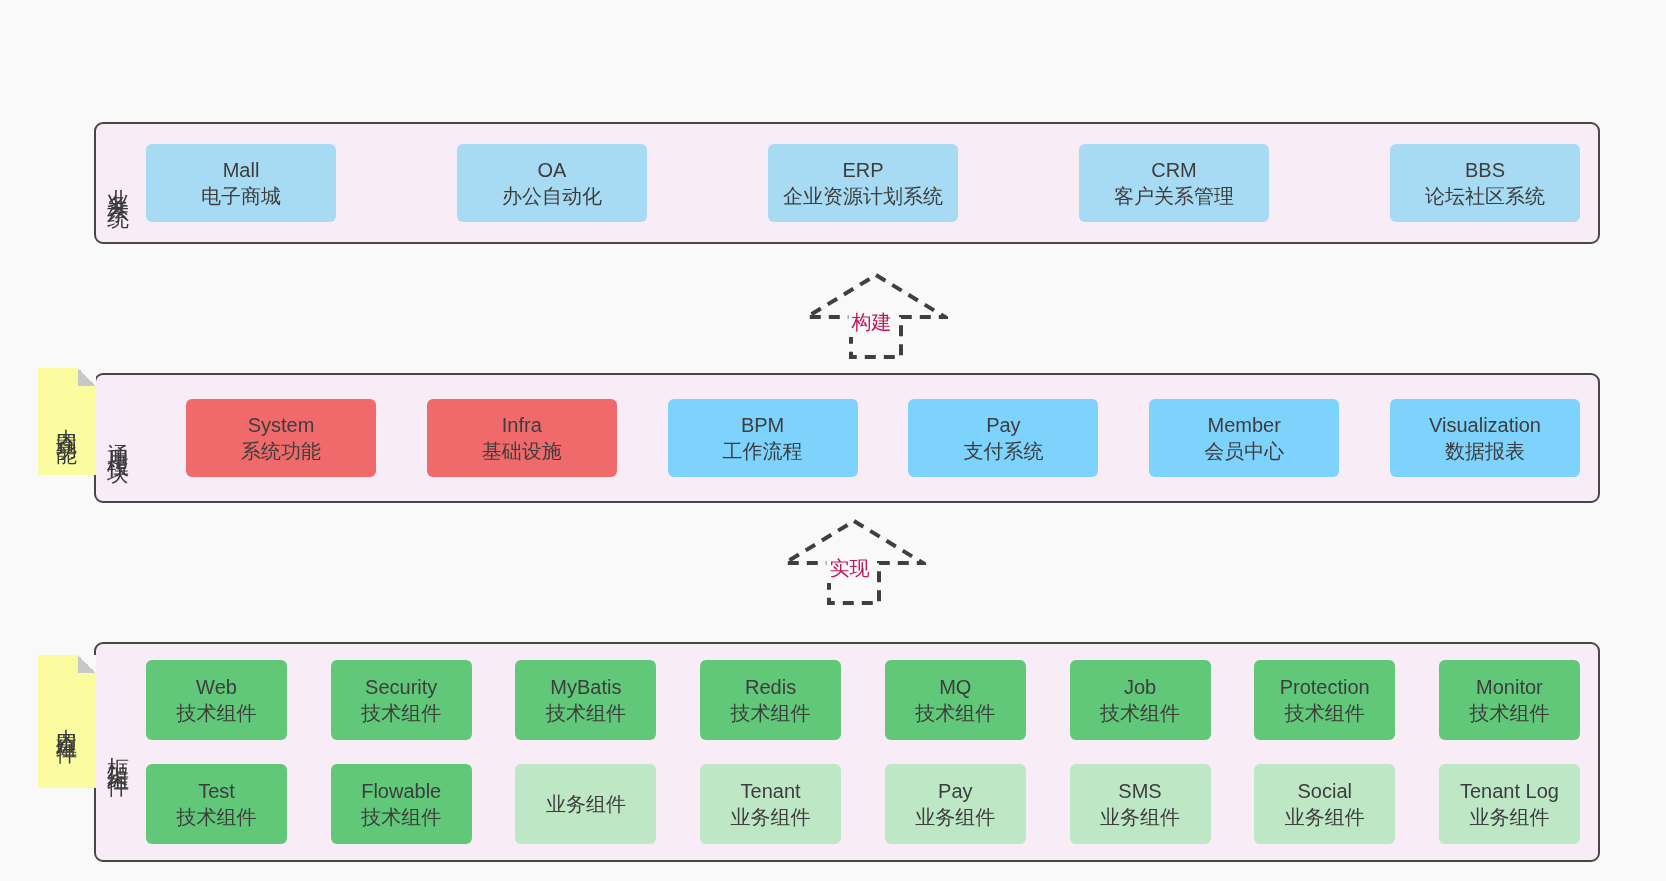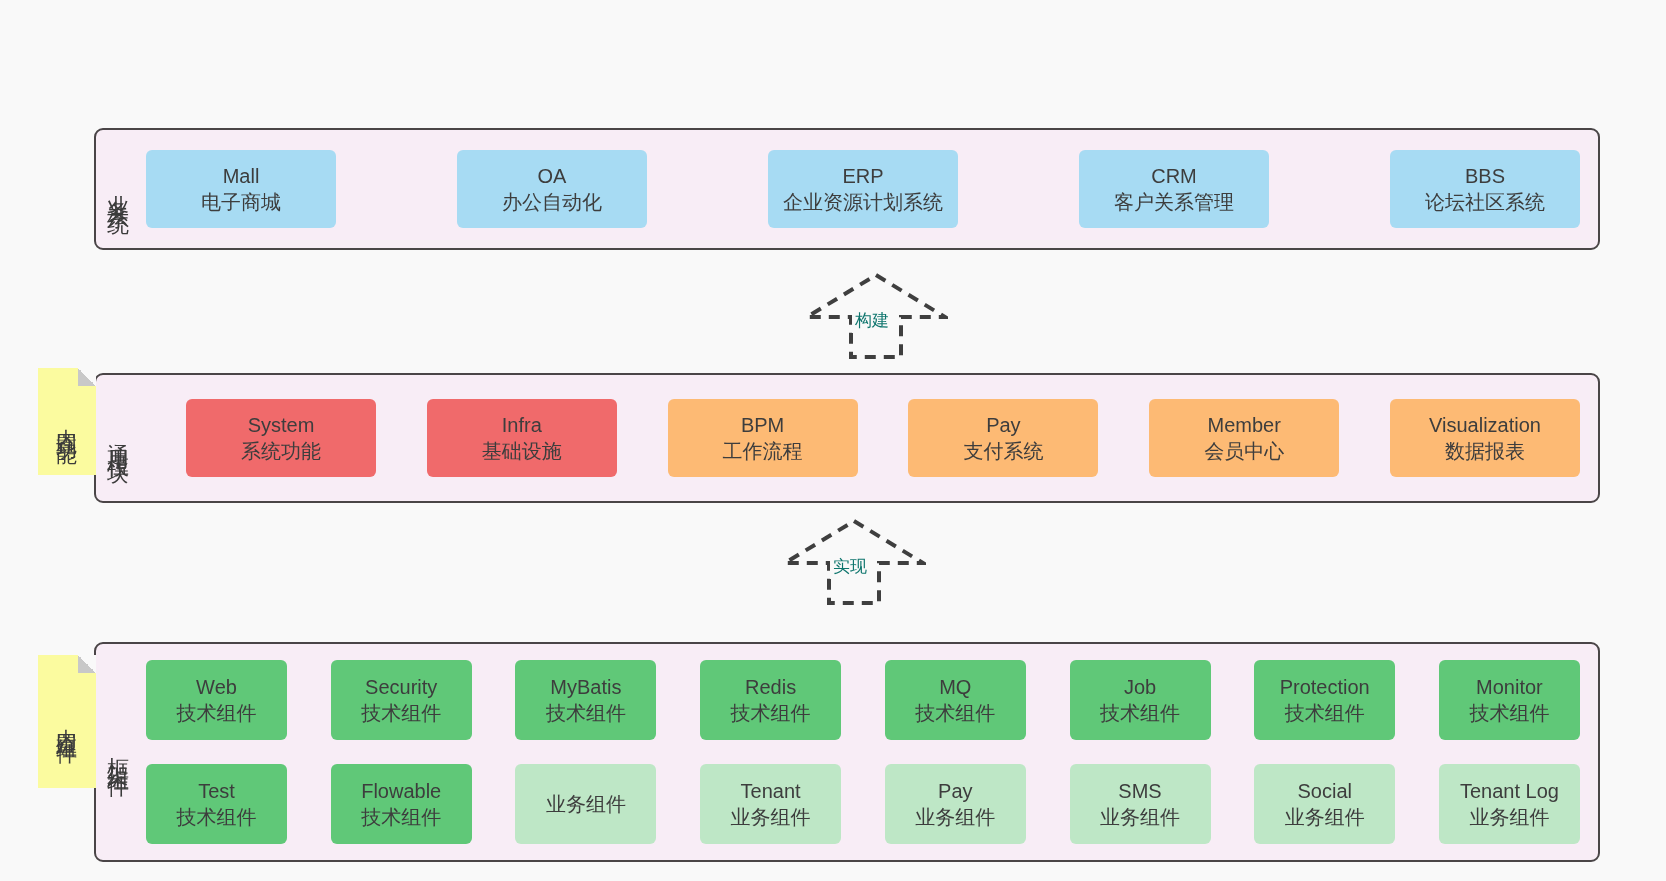--- a/index.html
+++ b/index.html
@@ -12,21 +12,21 @@
   }
   .layer{
     position:absolute;left:94px;width:1506px;
     background:#f8edf6;
     border:2px solid #4a4547;
     border-radius:9px;
     box-sizing:border-box;
     display:flex;flex-direction:row;align-items:center;
     z-index:1;
   }
-  .layer-1{top:128px;height:122px;}
+  .layer-1{top:122px;height:122px;}
   .layer-2{top:373px;height:130px;gap:40px;}
   .layer-3{top:642px;height:220px;}
   .layer-label{
     width:44px;flex:0 0 44px;display:flex;align-items:center;justify-content:center;
     font-size:22px;color:#3b3b3b;
   }
   .v-text{
     writing-mode:vertical-rl;text-orientation:upright;letter-spacing:6px;line-height:1;
   }
   .rows{
@@ -40,21 +40,21 @@
     border-radius:6px;
     display:flex;flex-direction:column;align-items:center;justify-content:center;
     text-align:center;
     font-size:20px;line-height:1.3;
     padding:2px 4px;box-sizing:border-box;
   }
   .layer-1 .box,.layer-2 .box{width:190px;height:78px;}
   .layer-3 .box{width:141px;height:80px;}
   .box.blue{background:#a7dbf3;}
   .box.red{background:#f06a6b;}
-  .box.pink{background:#fdba74;}
+  .box.pink{background:#7dd3fc;}
   .box.green{background:#60c878;}
   .box.lightgreen{background:#bee7c6;}
   .note{
     position:absolute;left:38px;width:58px;
     background:#fbfb9f;
     display:flex;align-items:center;justify-content:center;
     font-size:21px;color:#3b3b3b;
     z-index:2;
   }
   .note::after{
@@ -66,21 +66,21 @@
   .note .v-text{letter-spacing:5px;}
   .arrow{
     position:absolute;width:144px;height:88px;z-index:0;
   }
   .arrow-1{left:804px;top:272px;}
   .arrow-2{left:782px;top:518px;}
   .arrow svg{display:block;}
   .arrow-label{
     position:absolute;top:36px;left:50%;transform:translateX(-60%);
     background:#f9f9f9;
-    font-size:17px;color:#0f766e;
+    font-size:20px;color:#be185d;
     padding:1px 3px;white-space:nowrap;
   }
 </style>
 </head>
 <body>
 
 <div>
 
   <section class="layer layer-1">
     <div class="layer-label">

